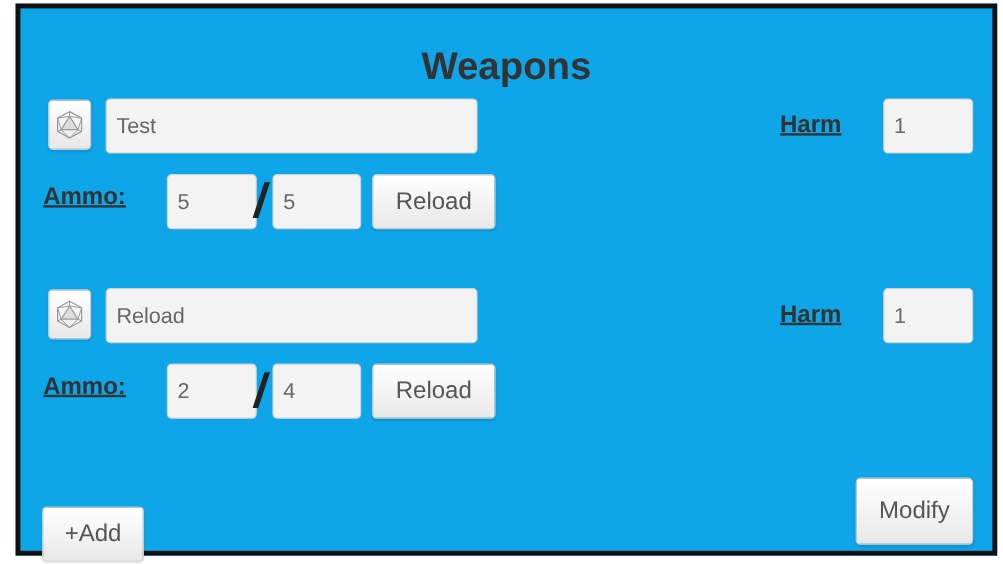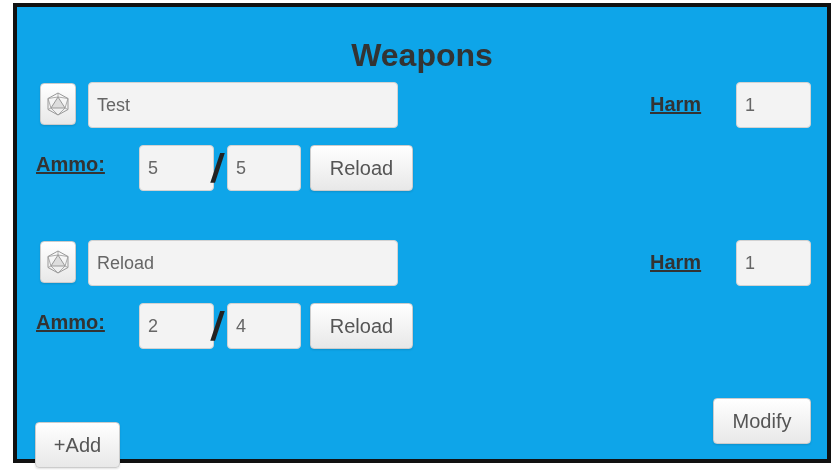--- a/index.html
+++ b/index.html
@@ -84,13 +84,13 @@
   <div class="input" style="left:736px; top:240px; width:75px;">1</div>
 
   <span class="label" style="left:36px; top:311px;">Ammo:</span>
   <div class="input" style="left:139px; top:303px; width:75px;">2</div>
   <span class="slash" style="left:212px; top:306px;">/</span>
   <div class="input" style="left:227px; top:303px; width:74px;">4</div>
   <button class="btn" style="left:310px; top:303px; width:103px; height:46px;">Reload</button>
 </div>
 
 <button class="btn" style="left:35px; top:398px; width:85px; height:46px;margin-top:24px;">+Add</button>
-<button class="btn" style="left:713px; top:398px; width:98px; height:46px;">Modify</button>
+<button class="btn" style="left:713px; top:398px; width:98px; height:56px;">Modify</button>
 
 </body></html>

